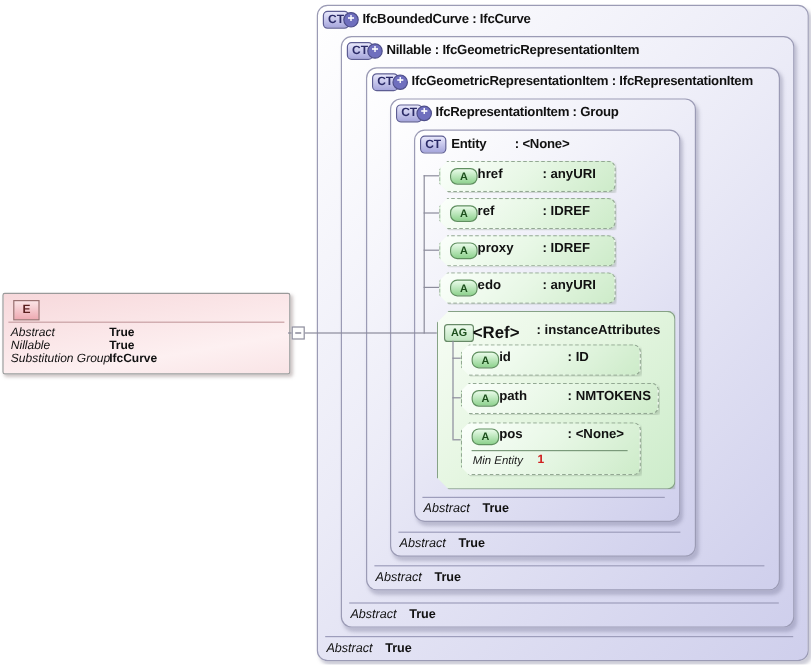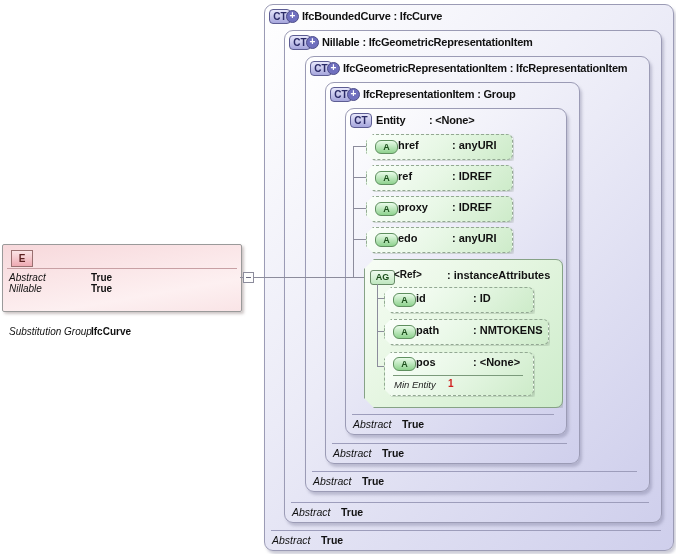--- a/index.html
+++ b/index.html
@@ -38,21 +38,21 @@
   .attr-inner .a-type{left:88px;}
 
   
   .ag{position:absolute;border:1px solid #86a286;border-radius:0 7px 7px 0;
       background:linear-gradient(135deg,#f7fdf5 0%,#e3f5df 50%,#cdeccb 100%);
       clip-path:polygon(10px 0,100% 0,100% 100%,10px 100%,0 calc(100% - 10px),0 10px);
       filter:drop-shadow(2px 2px 2px rgba(110,130,110,.35));}
   .ag-badge{position:absolute;left:5px;top:10px;width:23px;height:13px;border:1px solid #678a67;
             border-radius:3px;background:linear-gradient(180deg,#eefbee,#bfe6bf);
             font-size:9px;font-weight:bold;color:#1c4f1c;text-align:center;line-height:13px;}
-  .ag-name{position:absolute;left:29px;top:9px;font-size:10px;font-weight:bold;}
+  .ag-name{position:absolute;left:29px;top:9px;font-size:14px;font-weight:bold;}
   .ag-type{position:absolute;left:82px;top:9px;font-size:11px;font-weight:bold;}
 
   
   .facet-line{position:absolute;left:8px;right:10px;top:22px;border-top:1px solid #7b9a7b;}
   .facet-label{position:absolute;left:9px;top:26px;font-size:9.5px;font-style:italic;color:#222;}
   .facet-value{position:absolute;left:63px;top:25px;font-size:10px;font-weight:bold;color:#d02020;}
 
   
   .ebox{position:absolute;left:2px;top:244px;width:238px;height:66px;border:1px solid #9a9a9a;
         border-radius:2px;background:linear-gradient(170deg,#f7d8db 0%,#fdf0f1 70%,#f9e4e6 100%);
@@ -201,21 +201,21 @@
     <span class="e-badge">E</span>
     <span class="e-sep"></span>
     <div class="e-row" style="top:27px;">
       <span class="plabel">Abstract</span>
       <span class="pvalue">True</span>
     </div>
     <div class="e-row" style="top:38px;text-decoration:underline;">
       <span class="plabel">Nillable</span>
       <span class="pvalue">True</span>
     </div>
-    <div class="e-row" style="top:49px;margin-top:32px;">
+    <div class="e-row" style="top:49px;">
       <span class="plabel">Substitution Group</span>
       <span class="pvalue">IfcCurve</span>
     </div>
   </div>
 
   <span class="hline" style="left:240px;top:277px;width:124px;z-index:40;"></span>
   <span class="sq" style="z-index:41;">
     <span class="minus"></span>
   </span>
 

